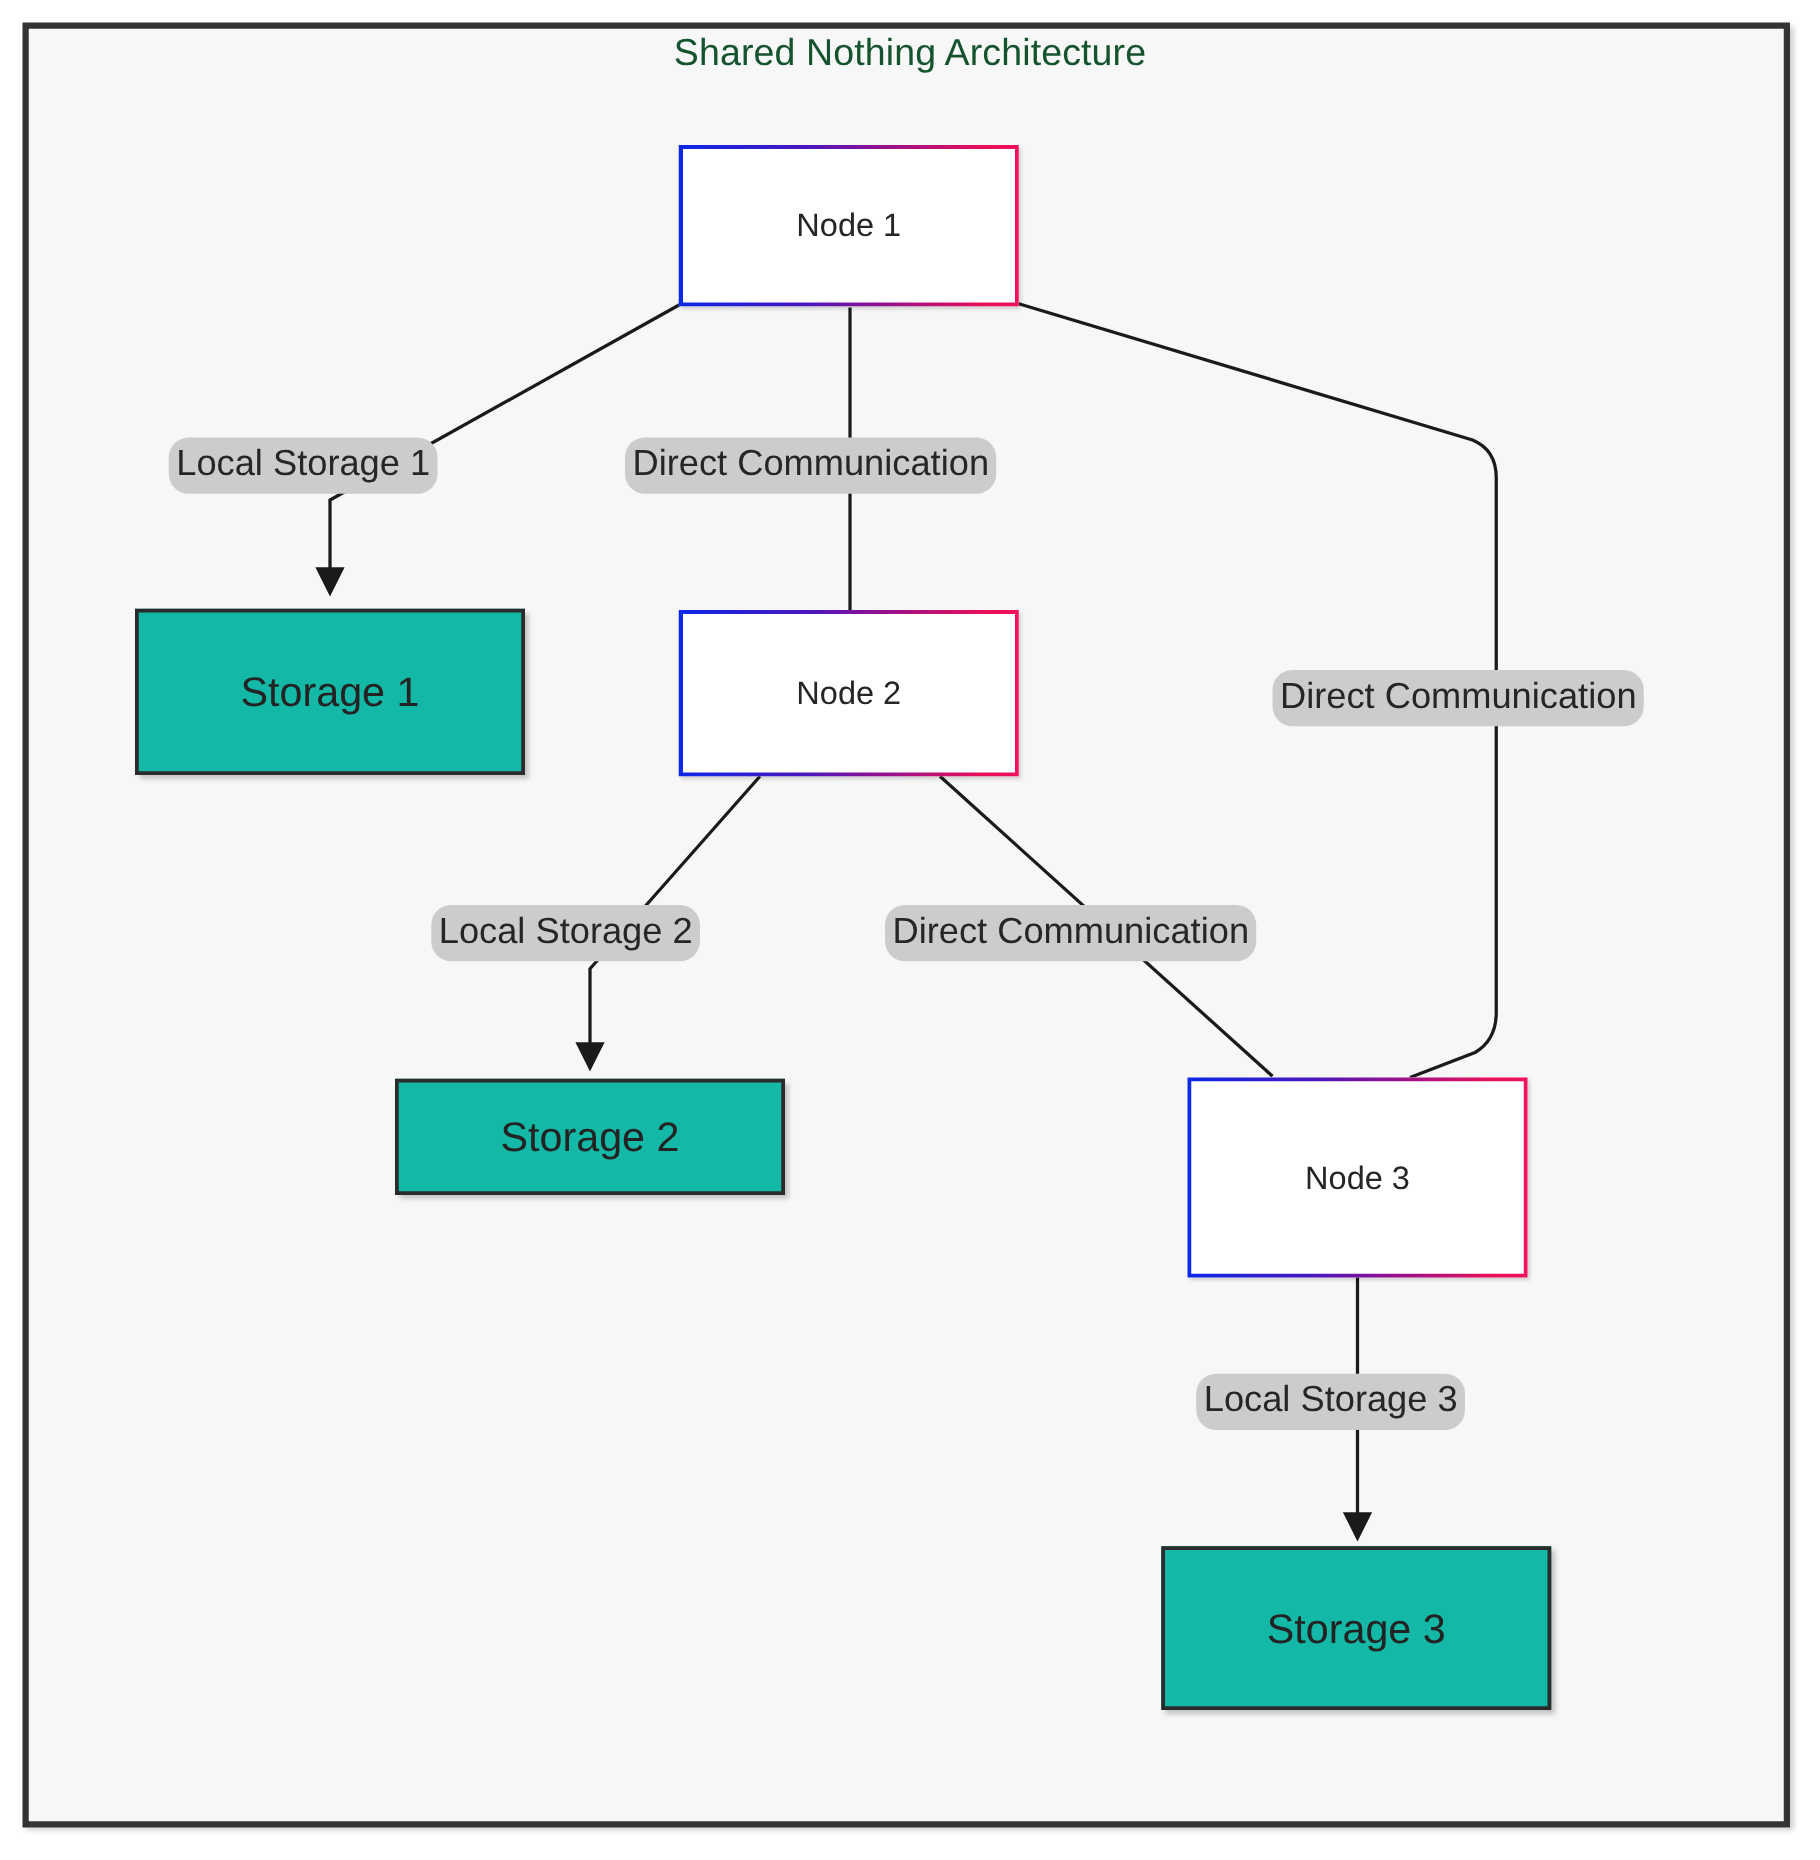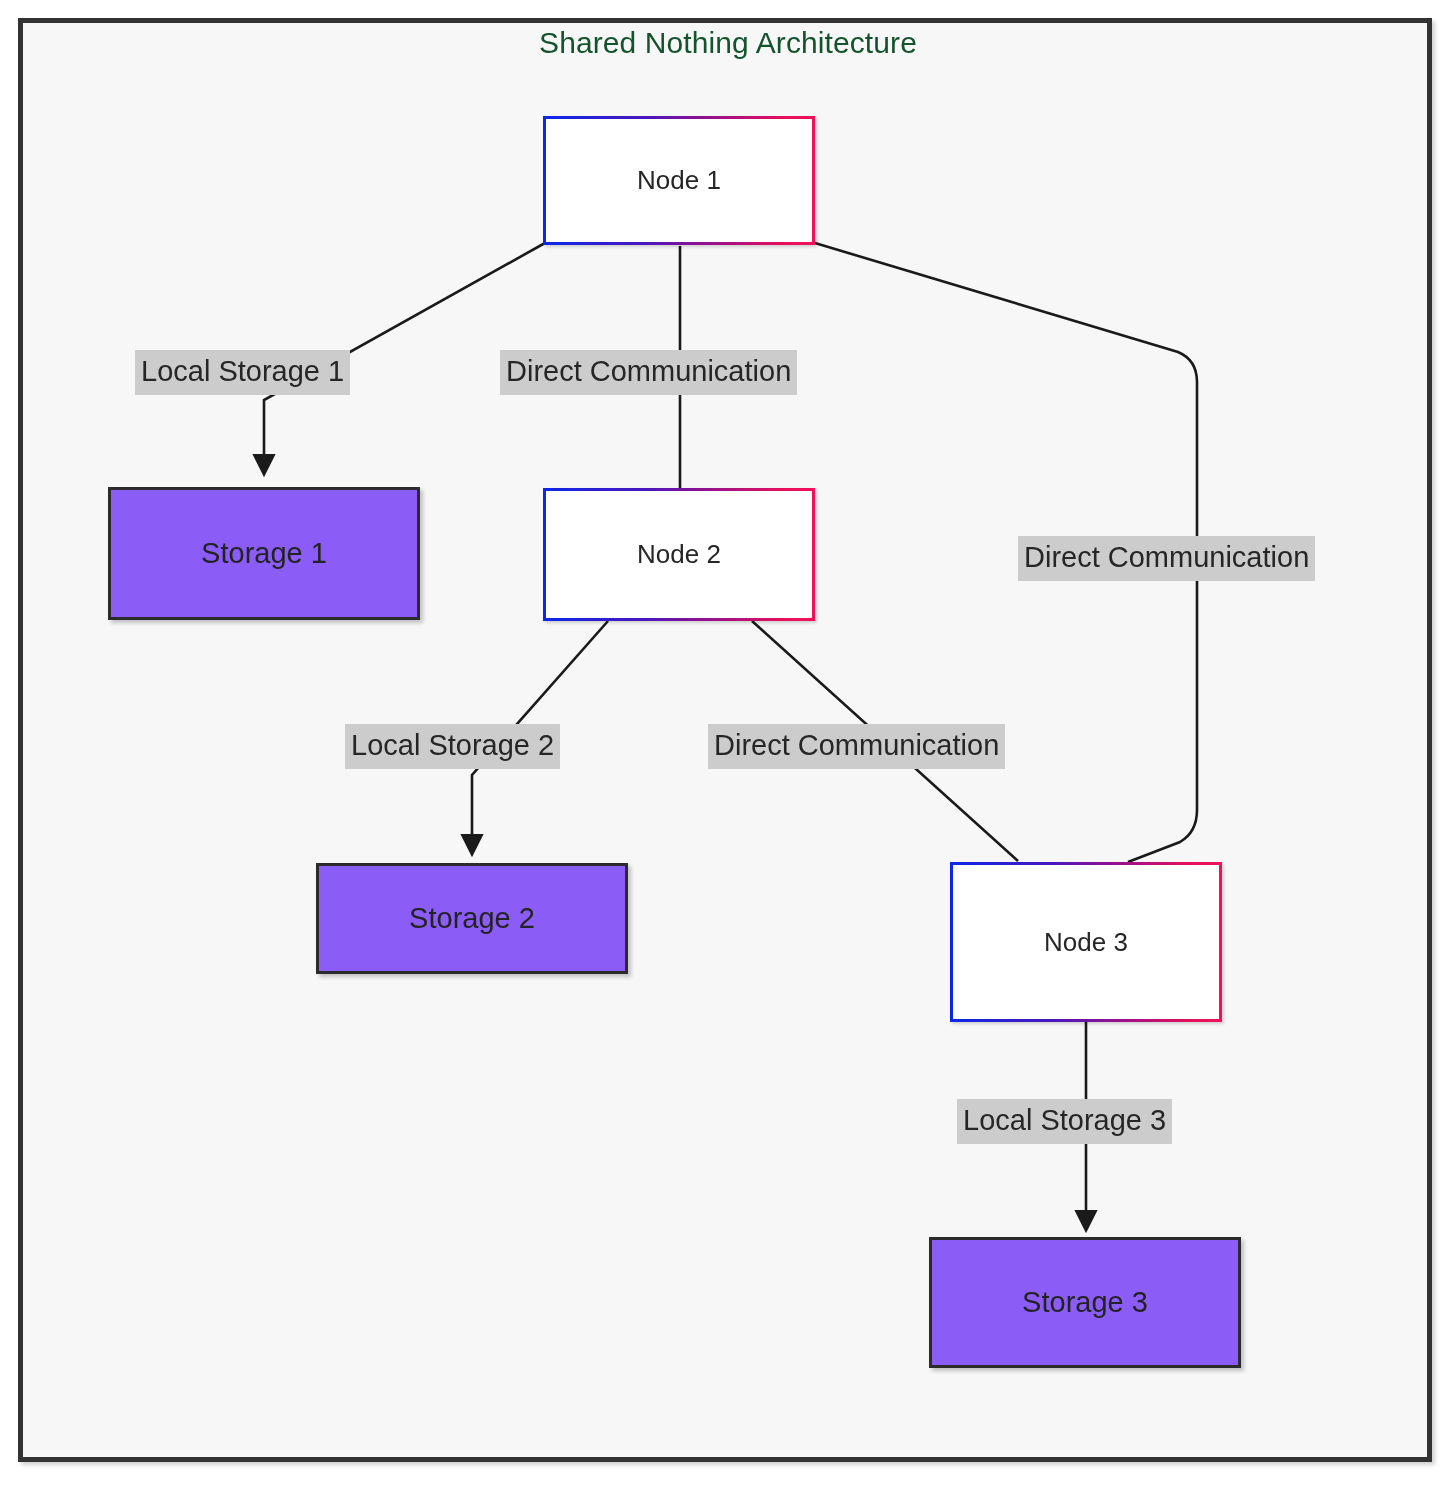--- a/index.html
+++ b/index.html
@@ -63,38 +63,39 @@
       linear-gradient(#ffffff, #ffffff),
       linear-gradient(90deg, #0b28e8 0%, #4a17bd 38%, #8d1192 58%, #e4105c 88%, #f2105a 100%);
     background-origin: border-box;
     background-clip: padding-box, border-box;
     box-shadow: 2px 2px 3px rgba(0,0,0,0.16);
   }
   
   .storage-box {
     position: absolute;
     box-sizing: border-box;
-    background: #8b5cf6;
+    background: #14b8a6;
     border: 3px solid #2b2b2b;
     display: flex;
     align-items: center;
     justify-content: center;
-    font-size: 29px;
+    font-size: 33px;
     color: #232323;
     box-shadow: 3px 3px 4px rgba(0,0,0,0.22);
   }
   
   .edge-label {
     position: absolute;
     background: #cccccc;
     color: #262626;
     font-size: 29px;
     line-height: 1;
     padding: 7px 6px 9px 6px;
     white-space: nowrap;
+    border-radius: 16px;
   }
 </style>
 </head>
 <body>
 
 <div id="canvas">
 
   <div id="diagram-frame"></div>
 
   <div id="diagram-title">Shared Nothing Architecture</div>
@@ -128,21 +129,21 @@
   </div>
 
   <div class="node-box" style="left:950px; top:862px; width:272px; height:160px;">
     <span>Node 3</span>
   </div>
 
   <div class="storage-box" style="left:108px; top:487px; width:312px; height:133px;">
     <span>Storage 1</span>
   </div>
 
-  <div class="storage-box" style="left:316px; top:863px; width:312px; height:111px;justify-content:center;">
+  <div class="storage-box" style="left:316px; top:863px; width:312px; height:93px;justify-content:center;">
     <span>Storage 2</span>
   </div>
 
   <div class="storage-box" style="left:929px; top:1237px; width:312px; height:131px;">
     <span>Storage 3</span>
   </div>
 
   <div class="edge-label" style="left:135px; top:350px;">Local Storage 1</div>
 
   <div class="edge-label" style="left:500px; top:350px;">Direct Communication</div>

